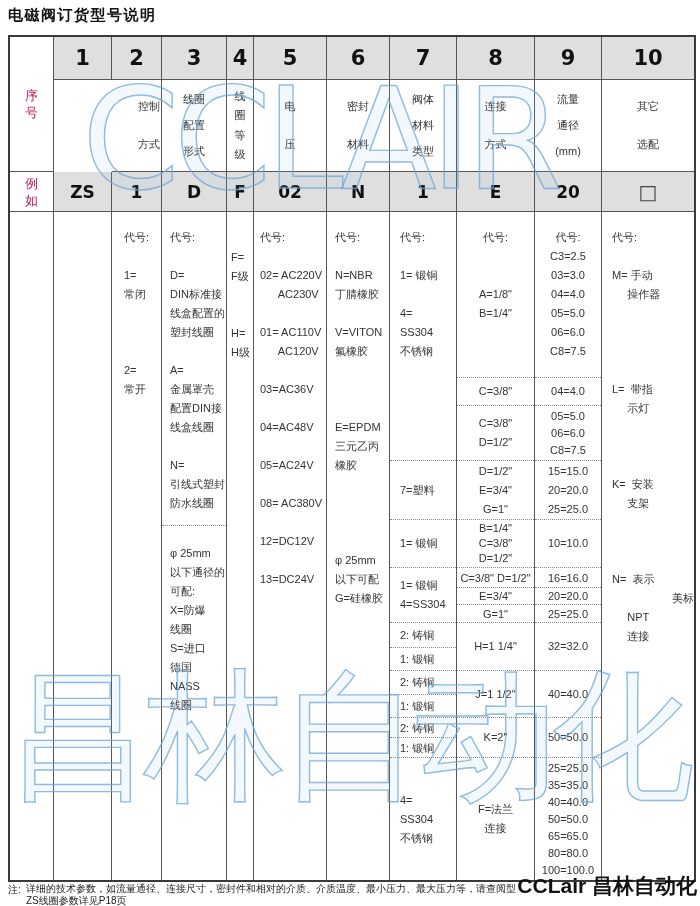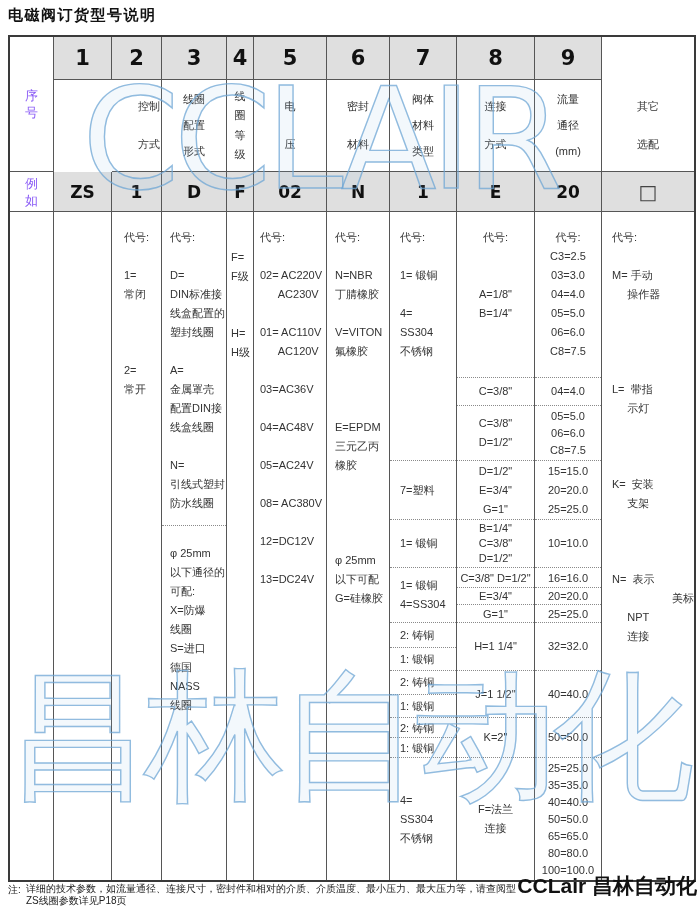--- a/index.html
+++ b/index.html
@@ -15,21 +15,21 @@
   .cell.lastrow{border-bottom:none;}
   .num{background:#dfdfdf;display:flex;align-items:center;justify-content:center;
        font-weight:bold;font-size:21px;color:#111;font-family:"DejaVu Sans",sans-serif;}
   .desc{font-size:11px;display:flex;flex-direction:column;justify-content:space-around;
         align-items:center;text-align:center;padding:7px 1px;color:#333;}
   .dl{line-height:13px;white-space:pre;}
   .ex{background:#dfdfdf;display:flex;align-items:center;justify-content:center;
       font-weight:bold;font-size:17px;color:#111;font-family:"DejaVu Sans",sans-serif;}
   .ex .sqr{font-weight:400;font-size:20px;color:#444;}
   .corner,.exlab{display:flex;align-items:center;justify-content:center;font-size:13px;background:#fff;}
-  .corner .lab,.exlab .lab{width:15px;word-break:break-all;line-height:17px;text-align:center;color:#8b5cf6;}
+  .corner .lab,.exlab .lab{width:15px;word-break:break-all;line-height:17px;text-align:center;color:#be185d;}
   .bodycol{display:flex;flex-direction:column;}
   .sec{border-top:1px dotted #8a8a8a;display:flex;flex-direction:column;justify-content:center;
        font-size:11px;box-sizing:border-box;overflow:hidden;}
   .sec.first{border-top:none;}
   .sec.top{justify-content:flex-start;}
   .ln{white-space:pre;color:#333;}
   .ctr .ln{text-align:center;padding-left:0 !important;}
   .wm{position:absolute;pointer-events:none;z-index:5;white-space:nowrap;
       color:rgba(140,190,228,0.10);-webkit-text-stroke:1.4px rgba(110,165,212,0.75);
       font-family:"DejaVu Sans",sans-serif;}
@@ -367,20 +367,21 @@
         <div class="sec ctr" style="height: 123px;">
           <div class="ln" style="line-height: 17px; min-height: 17px; padding-left: 0px;">25=25.0</div>
           <div class="ln" style="line-height: 17px; min-height: 17px; padding-left: 0px;">35=35.0</div>
           <div class="ln" style="line-height: 17px; min-height: 17px; padding-left: 0px;">40=40.0</div>
           <div class="ln" style="line-height: 17px; min-height: 17px; padding-left: 0px;">50=50.0</div>
           <div class="ln" style="line-height: 17px; min-height: 17px; padding-left: 0px;">65=65.0</div>
           <div class="ln" style="line-height: 17px; min-height: 17px; padding-left: 0px;">80=80.0</div>
           <div class="ln" style="line-height: 17px; min-height: 17px; padding-left: 0px;">100=100.0</div>
         </div>
       </div>
+      <div class="cell num lastcol" style="grid-area: 1 / 11;">10</div>
       <div class="cell desc lastcol" style="grid-area: 2 / 11;">
         <div class="dl">其它</div>
         <div class="dl">选配</div>
       </div>
       <div class="cell ex lastcol" style="grid-area: 3 / 11;">
         <span class="sqr">□</span>
       </div>
       <div class="cell bodycol lastrow lastcol" style="grid-area: 4 / 11;">
         <div class="sec first top" style="height: 668px; padding-top: 16px;">
           <div class="ln" style="line-height: 19px; min-height: 19px; padding-left: 10px;">代号:</div>

